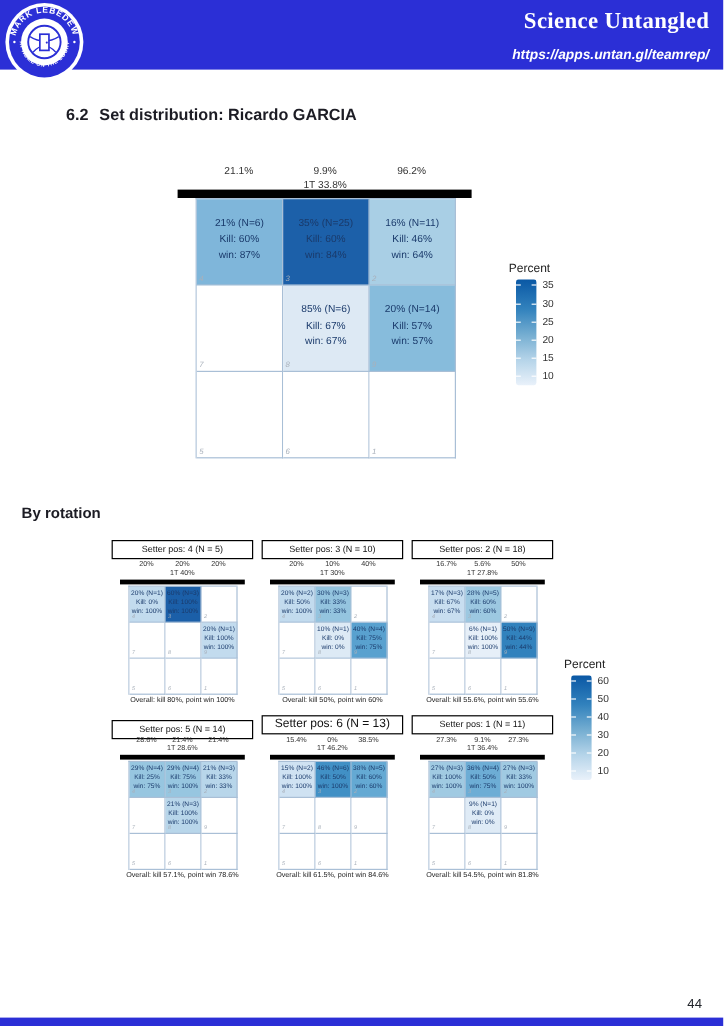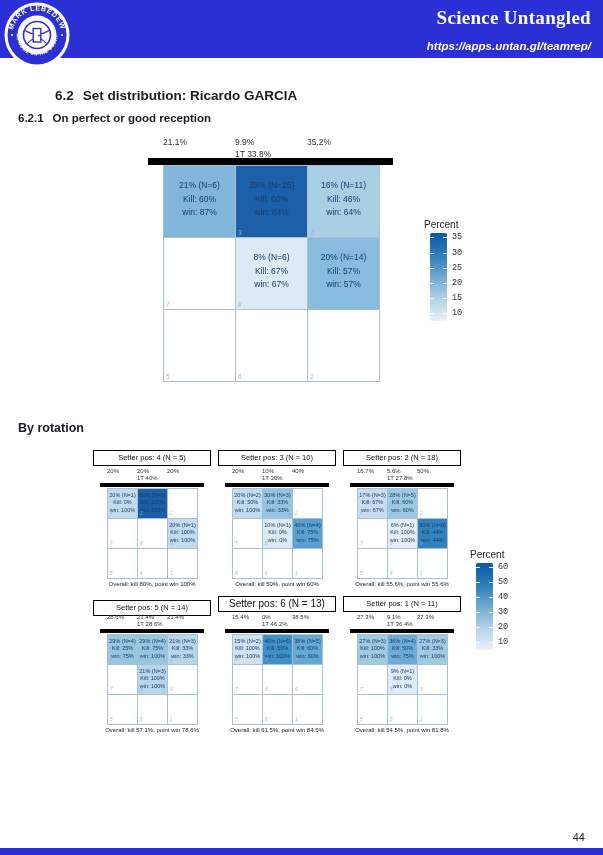--- a/index.html
+++ b/index.html
@@ -18,34 +18,34 @@
   
   .h1{position:absolute;left:18px;top:88px;font-size:13.5px;font-weight:bold;color:#1c1c24;margin-left:37px;}
   .h2{position:absolute;left:18px;top:112px;font-size:11.5px;font-weight:bold;color:#1c1c24;}
   .h-num{margin-right:9px;}
   .by-rotation{position:absolute;left:18px;top:421px;font-size:12.5px;font-weight:bold;color:#1c1c24;}
 
   
   .court-host{position:absolute;}
   .ct-title{position:absolute;border:1px solid #000;background:#fff;color:#111;
             text-align:center;font-size:7.5px;}
-  .ct-lab{color:#333;text-align:left;}
+  .ct-lab{color:#333;text-align:center;}
   .ct-net{background:#000;}
   .ct-grid{position:absolute;border-top:1px solid #a9bfd6;border-left:1px solid #a9bfd6;}
   .ct-cell{position:absolute;border-right:1px solid #a9bfd6;border-bottom:1px solid #a9bfd6;
            text-align:center;color:#1a3a6b;}
   .ct-zone{position:absolute;left:2px;bottom:1px;font-style:italic;color:#a8b0ba;line-height:1;}
   .ct-cap{color:#222222;}
 
   
   .legend-host{position:absolute;}
   .lg-title{position:absolute;left:2px;top:0;color:#222;}
   .lg-bar{position:absolute;border-radius:2px;
           background:linear-gradient(180deg,#0a58a5 0%,#3282bd 28%,#74add1 52%,#b5d4e9 76%,#e9f1fa 100%);}
-  .lg-tick{position:absolute;color:#333;font-family:Liberation Mono, monospace;}
+  .lg-tick{position:absolute;color:#333;}
   .lg-dash{position:absolute;background:rgba(255,255,255,.95);height:1px;width:4px;}
 
   
   .footer-left{position:absolute;left:18px;top:833px;font-style:italic;font-size:10.5px;color:#22252b;margin-top:40px;}
   .footer-page{position:absolute;right:18px;top:831px;font-size:11px;color:#22252b;}
   .bottom-bar{position:absolute;left:0;bottom:0;width:603px;height:7px;background:#2b2fd6;}
 </style>
 </head>
 <body>
 
@@ -77,34 +77,31 @@
       <circle cx="35" cy="33.5" r="0.9" fill="#2b2fd6"></circle>
     </g>
   </svg>
 
   <div class="brand">Science Untangled</div>
   <a class="site-url" href="#">https://apps.untan.gl/teamrep/</a>
 
   <div class="h1">
     <span class="h-num">6.2</span><span>Set distribution: Ricardo GARCIA</span>
   </div>
-  <div class="h2">
-    <span class="h-num">6.2.1</span><span>On perfect or good reception</span>
-  </div>
 
   <div id="chart-main" class="court-host" style="left:148px;top:135px;width:245px;height:275px;">
       <div class="ct-lab" style="position: absolute; left: 15px; top: 2px; width: 72px; font-size: 8.5px; line-height: 11.5px;">
         <div>21.1%</div>
       </div>
       <div class="ct-lab" style="position: absolute; left: 87px; top: 2px; width: 72px; font-size: 8.5px; line-height: 11.5px;">
         <div>9.9%</div>
         <div>1T 33.8%</div>
       </div>
       <div class="ct-lab" style="position: absolute; left: 159px; top: 2px; width: 72px; font-size: 8.5px; line-height: 11.5px;">
-        <div>35.2%</div>
+        <div>96.2%</div>
       </div>
       <div class="ct-net" style="position: absolute; left: 0px; top: 23px; width: 245px; height: 7px;"></div>
       <div class="ct-grid" style="left: 15px; top: 30px; width: 217px; height: 217px;">
         <div class="ct-cell" style="left: 0px; top: 0px; width: 72px; height: 72px; background: rgb(127, 182, 218); font-size: 8.5px; line-height: 13.5px; padding-top: 13px;">
           <div>21% (N=6)</div>
           <div>Kill: 60%</div>
           <div>win: 87%</div>
           <span class="ct-zone" style="font-size: 6.5px;">4</span>
         </div>
         <div class="ct-cell" style="left: 72px; top: 0px; width: 72px; height: 72px; background: rgb(28, 96, 169); font-size: 8.5px; line-height: 13.5px; padding-top: 13px;">
@@ -116,21 +113,21 @@
         <div class="ct-cell" style="left: 144px; top: 0px; width: 72px; height: 72px; background: rgb(169, 207, 229); font-size: 8.5px; line-height: 13.5px; padding-top: 13px;">
           <div>16% (N=11)</div>
           <div>Kill: 46%</div>
           <div>win: 64%</div>
           <span class="ct-zone" style="font-size: 6.5px;">2</span>
         </div>
         <div class="ct-cell" style="left: 0px; top: 72px; width: 72px; height: 72px; background: rgb(255, 255, 255); font-size: 8.5px; line-height: 13.5px; padding-top: 13px;">
           <span class="ct-zone" style="font-size: 6.5px;">7</span>
         </div>
         <div class="ct-cell" style="left: 72px; top: 72px; width: 72px; height: 72px; background: rgb(221, 233, 244); font-size: 8.5px; line-height: 13.5px; padding-top: 13px;">
-          <div>8% (N=6)</div>
+          <div>85% (N=6)</div>
           <div>Kill: 67%</div>
           <div>win: 67%</div>
           <span class="ct-zone" style="font-size: 6.5px;">8</span>
         </div>
         <div class="ct-cell" style="left: 144px; top: 72px; width: 72px; height: 72px; background: rgb(135, 188, 220); font-size: 8.5px; line-height: 13.5px; padding-top: 13px;">
           <div>20% (N=14)</div>
           <div>Kill: 57%</div>
           <div>win: 57%</div>
           <span class="ct-zone" style="font-size: 6.5px;">9</span>
         </div>

